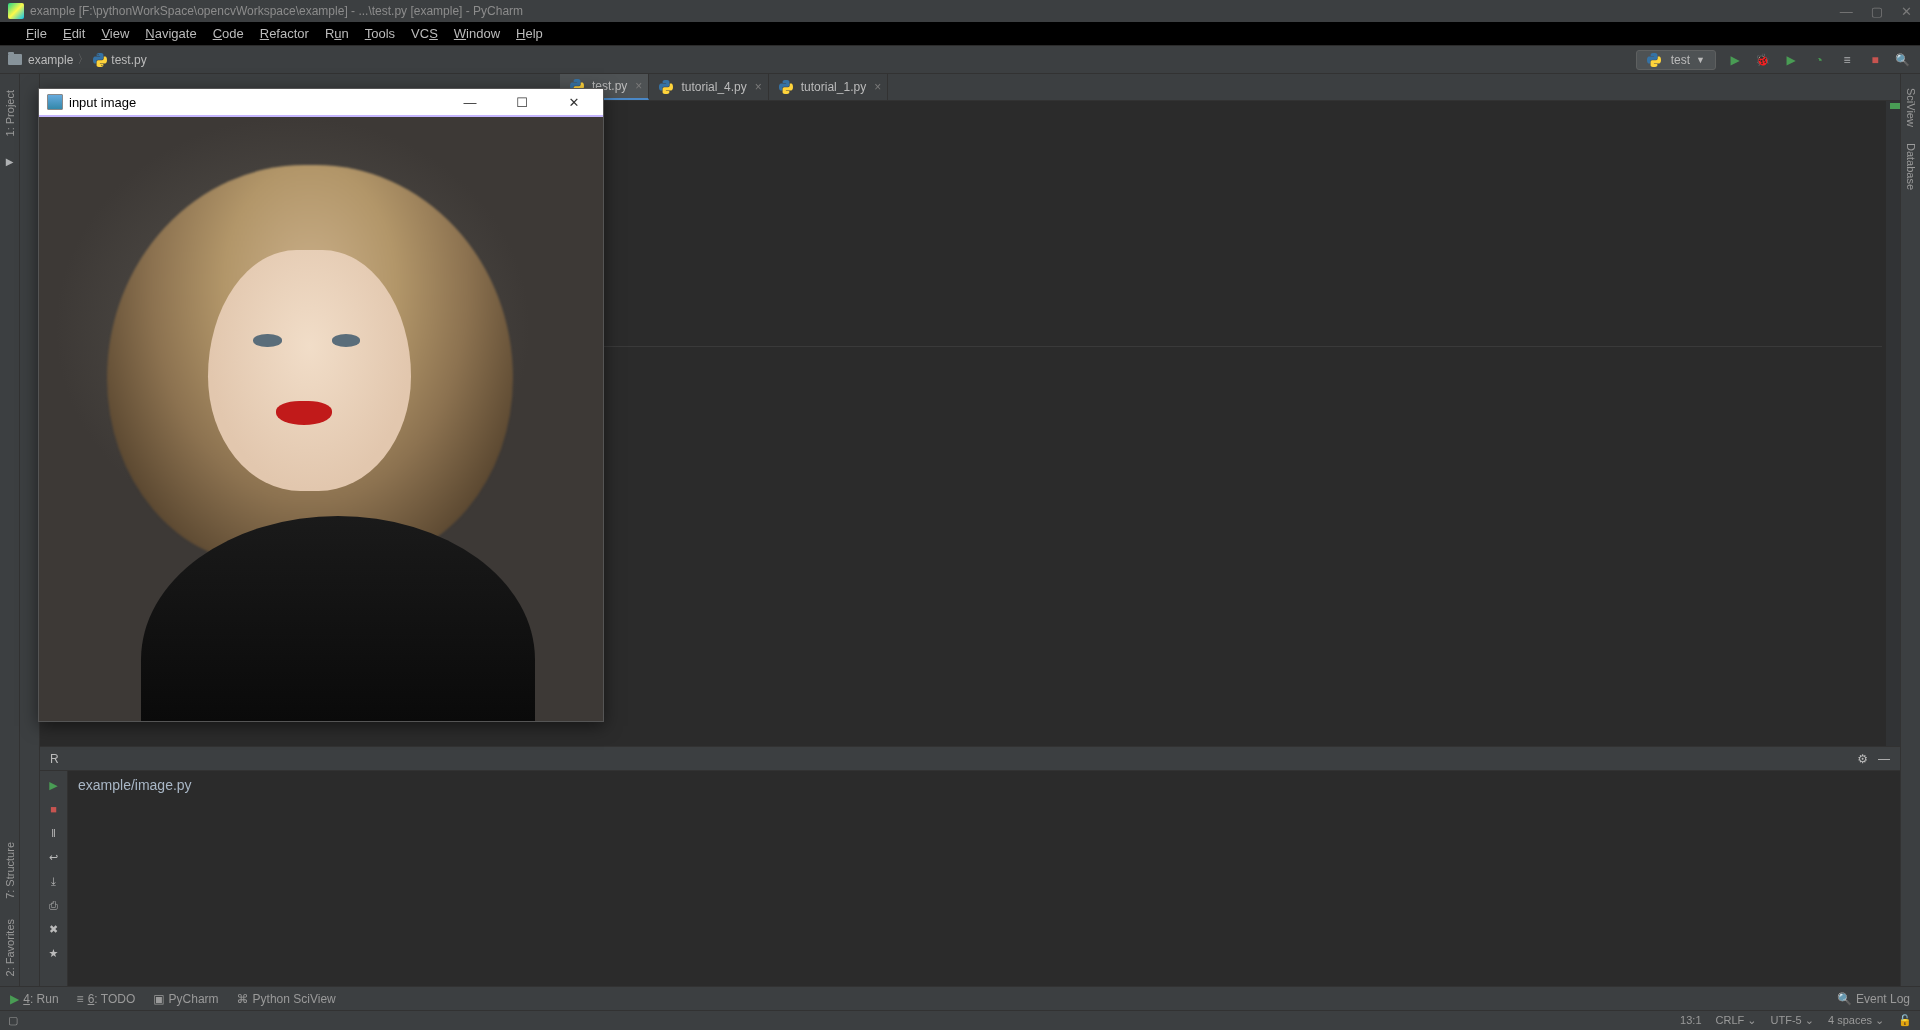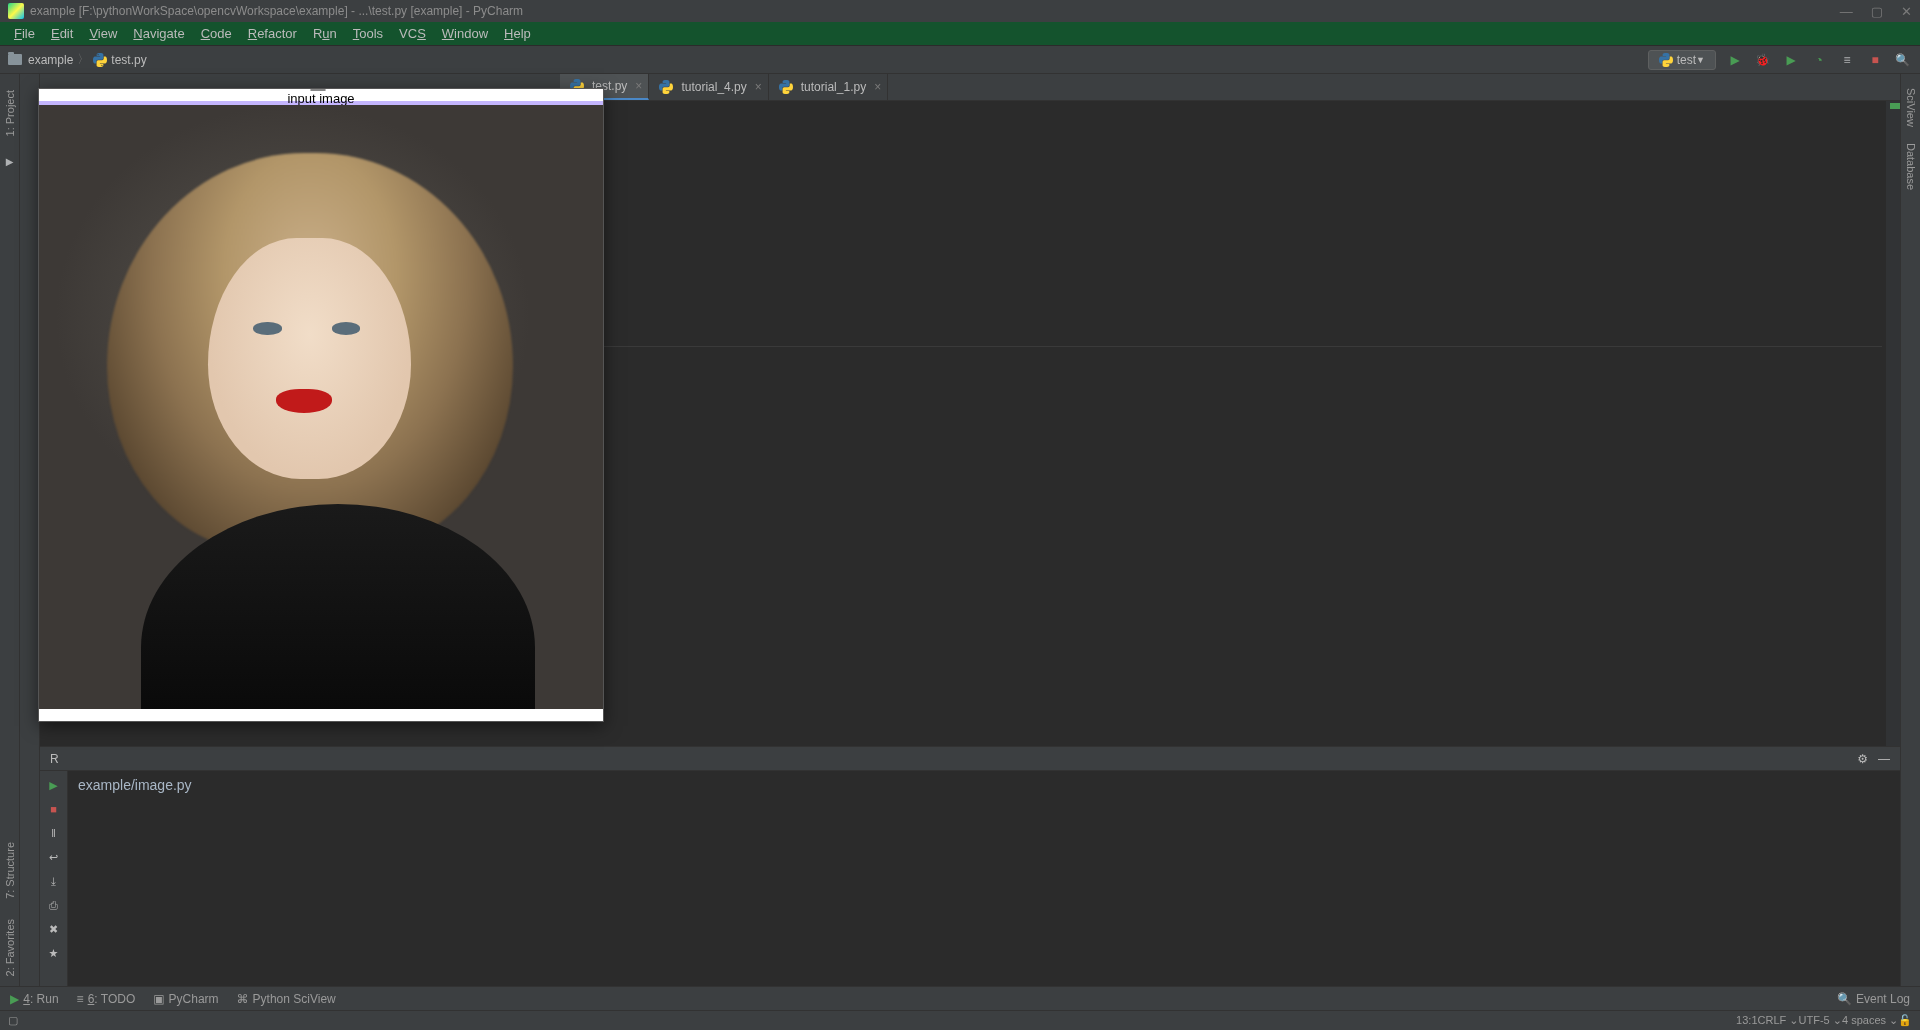--- a/index.html
+++ b/index.html
@@ -5,34 +5,34 @@
   * { margin: 0; padding: 0; box-sizing: border-box; font-family: "Segoe UI", sans-serif; }
   body { background: #3c3f41; color: #bbbbbb; width: 1920px; height: 1030px; overflow: hidden; position: relative; }
   
   
   .titlebar { height: 22px; background: #3c3f41; display: flex; align-items: center; padding: 0 8px; font-size: 12px; color: #8c8c8c; }
   .titlebar .app-icon { width: 16px; height: 16px; background: linear-gradient(135deg, #21d789, #fcf84a, #07c3f2); border-radius: 2px; margin-right: 6px; }
   .titlebar-controls { margin-left: auto; display: flex; gap: 18px; }
   .titlebar-controls span { cursor: pointer; font-size: 13px; color: #7a7a7a; }
 
   
-  .menubar { height: 24px; background: #14532d; display: flex; align-items: center; padding: 0 8px; font-size: 13px; gap: 4px; border-bottom: 1px solid #2b2b2b; }
+  .menubar { height: 24px; background: #000000; display: flex; align-items: center; padding: 0 20px; font-size: 13px; gap: 4px; border-bottom: 1px solid #2b2b2b; }
   .menubar-item { padding: 2px 6px; cursor: pointer; }
   .menubar-item u { text-decoration: underline; }
 
   
   .navbar { height: 28px; background: #3c3f41; display: flex; align-items: center; padding: 0 8px; font-size: 12px; border-bottom: 1px solid #323232; justify-content: center; }
   .folder-icon { width: 14px; height: 11px; background: #87939a; border-radius: 1px; margin-right: 6px; display: inline-block; position: relative; }
   .folder-icon::before { content: ""; position: absolute; top: -2px; left: 0; width: 6px; height: 2px; background: #87939a; border-radius: 1px 1px 0 0; }
   .py-icon { width: 14px; height: 14px; display: inline-flex; align-items: center; justify-content: center; margin-right: 4px; }
   .py-icon svg { width: 14px; height: 14px; }
   .navbar .crumb { color: #bbbbbb; }
   .navbar .sep { margin: 0 4px; color: #6e6e6e; }
   .navbar-right { margin-left: auto; display: flex; align-items: center; gap: 10px; }
-  .run-config { background: #4e5254; border: 1px solid #5e6060; padding: 2px 10px; border-radius: 3px; display: flex; align-items: center; font-size: 12px; cursor: pointer; }
+  .run-config { background: #4e5254; border: 1px solid #5e6060; padding: 2px 10px; border-radius: 3px; display: flex; align-items: center; gap: 6px; font-size: 12px; cursor: pointer; }
   .navbar-right .icnbtn { width: 18px; height: 18px; display: flex; align-items: center; justify-content: center; cursor: pointer; }
   .icn-play { color: #499c54; }
   .icn-bug { color: #499c54; }
   .icn-stop { color: #c75450; }
   .icn-search { color: #afb1b3; }
 
   
   .main { display: flex; height: calc(100% - 22px - 24px - 28px - 24px - 20px); position: relative; }
 
   
@@ -73,26 +73,26 @@
   .run-side .rs-btn { width:16px; height:16px; display:flex; align-items:center; justify-content:center; cursor:pointer; font-size:11px; }
   .run-output { flex: 1; font-family: "Consolas","Courier New",monospace; font-size: 14px; padding: 6px 10px; color: #a9b7c6; white-space: pre; }
 
   
   .bottombar { height: 24px; background: #3c3f41; display: flex; align-items: center; padding: 0 10px; font-size: 12px; border-top: 1px solid #323232; gap: 18px; }
   .bottombar .bb-item { display: flex; align-items: center; gap: 4px; cursor: pointer; color: #9a9a9a; }
   .bottombar .bb-right { margin-left: auto; display: flex; gap: 6px; }
 
   
   .statusbar { height: 20px; background: #3c3f41; display: flex; align-items: center; font-size: 11px; padding: 0 8px; color: #9a9a9a; border-top: 1px solid #323232; }
-  .statusbar .sb-right { margin-left: auto; display: flex; }
+  .statusbar .sb-right { margin-left: auto; display: flex; gap: 14px; }
   .statusbar .sb-item { cursor: pointer; }
 
   
   .popup { position: absolute; left: 38px; top: 88px; width: 566px; height: 634px; background: #fff; border: 1px solid #555; box-shadow: 0 4px 16px rgba(0,0,0,0.5); z-index: 100; }
-  .popup-titlebar { height: 16px; background: #fff; display: flex; align-items: center; padding: 0 8px; font-size: 13px; color: #000; border-bottom: 4px solid #c4b5fd; flex-direction: column; }
+  .popup-titlebar { height: 28px; background: #fff; display: flex; align-items: center; padding: 0 8px; font-size: 13px; color: #000; border-bottom: 2px solid #c4b5fd; }
   .popup-titlebar .app-icon2 { width: 16px; height: 16px; border: 1px solid #888; margin-right: 6px; background: linear-gradient(#6ad, #38a); border-radius: 1px; }
   .popup-controls { margin-left: auto; display: flex; gap: 10px; }
   .popup-controls span { width: 42px; text-align: center; cursor: pointer; font-size: 13px; color: #333; }
   .popup-content { width: 100%; height: calc(100% - 28px); background: #4a4a4a; position: relative; overflow: hidden; }
   
   
   .portrait { position: absolute; inset: 0; background: radial-gradient(ellipse 60% 50% at 45% 35%, #5a5651 0%, #4e4a45 30%, #3d3936 70%); }
   .hair { position: absolute; left: 12%; top: 8%; width: 72%; height: 66%; background: radial-gradient(ellipse at 50% 30%, #c9ae88 0%, #b29669 30%, #8c7250 55%, #5a4730 80%); border-radius: 50% 50% 40% 40% / 55% 55% 48% 48%; filter: blur(1px); }
   .face { position: absolute; left: 30%; top: 22%; width: 36%; height: 40%; background: radial-gradient(ellipse at 50% 40%, #f1ddc8, #e2c7ae 70%); border-radius: 46% 46% 48% 48% / 55% 55% 50% 50%; }
   .lips { position: absolute; left: 42%; top: 47%; width: 10%; height: 4%; background: #c11a1a; border-radius: 50% 50% 60% 60%; }

